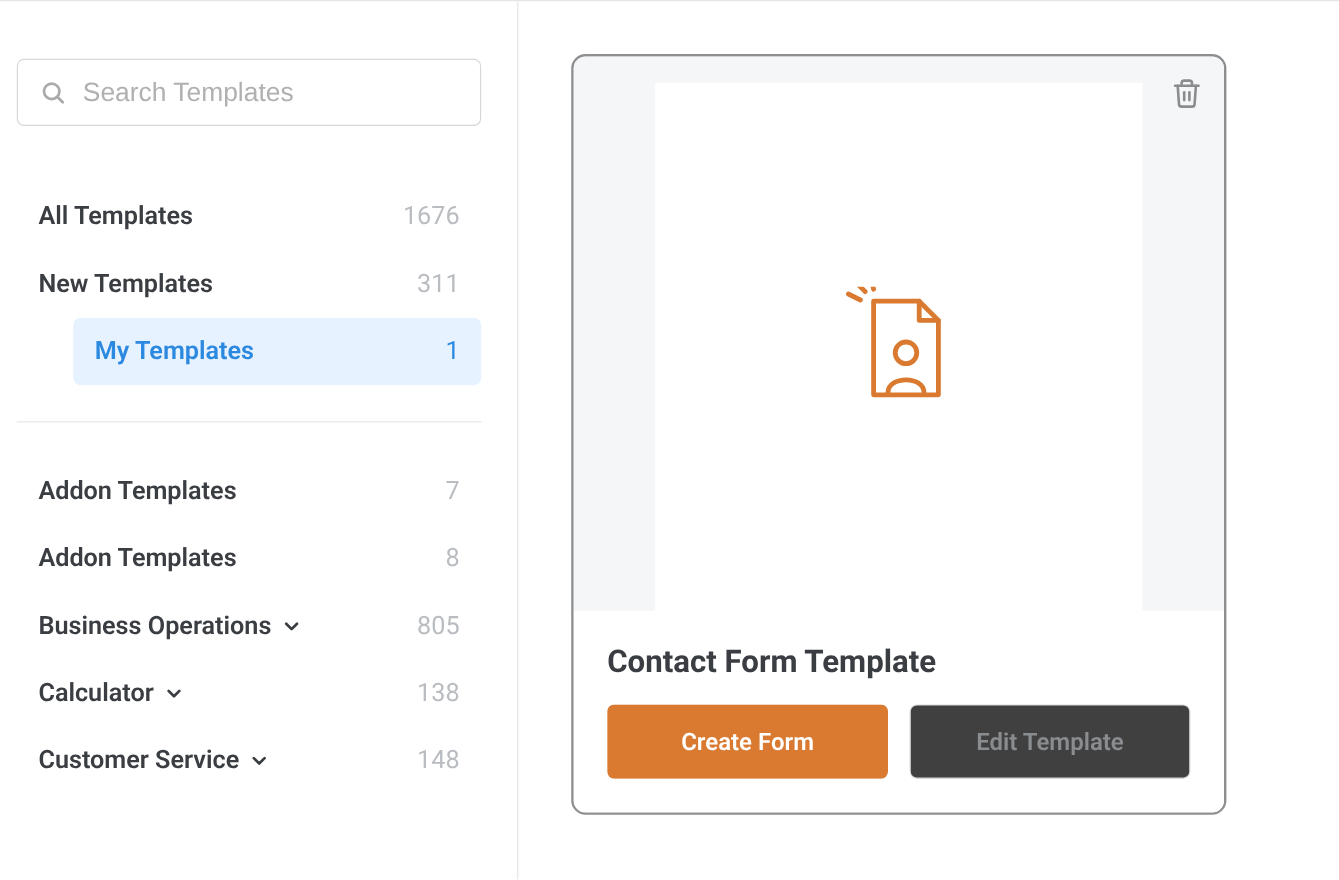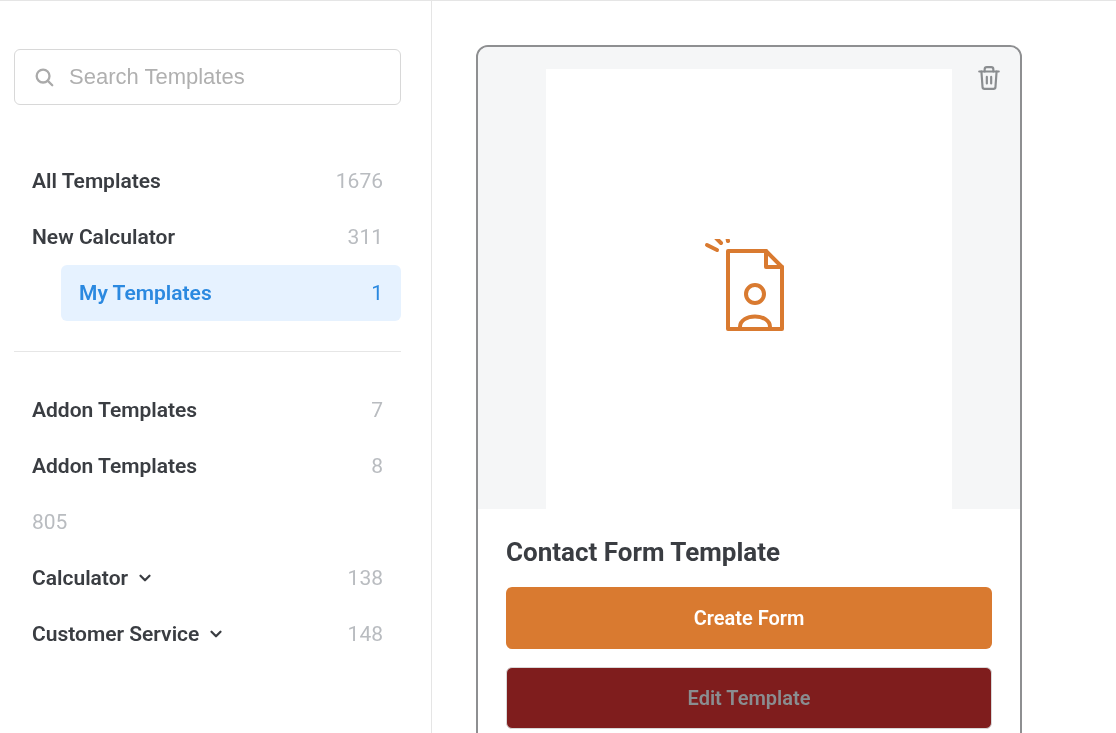--- a/index.html
+++ b/index.html
@@ -140,38 +140,37 @@
     }
     .card-title {
       font-size: 26px;
       font-weight: 700;
       color: #3a3d42;
       margin-bottom: 20px;
     }
     .card-actions {
       display: flex;
       gap: 18px;
-      flex-direction: column;
     }
     .btn {
       flex: 1;
       padding: 18px 0;
       font-size: 20px;
       font-weight: 600;
       border-radius: 6px;
       text-align: center;
       cursor: pointer;
       border: 1px solid transparent;
     }
     .btn.primary {
       background: #d97a30;
       color: #ffffff;
     }
     .btn.secondary {
-      background: #7f1d1d;
+      background: #404040;
       border: 1px solid #d8d8d8;
       color: #8a8d90;
     }
   </style>
 </head>
 <body>
 
 <div class="container">
 
   <aside class="sidebar">
@@ -182,21 +181,21 @@
       </svg>
       <input type="text" placeholder="Search Templates" style="">
     </div>
 
     <div class="filter-list">
       <div class="filter-item">
         <span>All Templates</span>
         <span class="count">1676</span>
       </div>
       <div class="filter-item">
-        <span>New Calculator</span>
+        <span>New Templates</span>
         <span class="count">311</span>
       </div>
       <div class="filter-item active">
         <span>My Templates</span>
         <span class="count">1</span>
       </div>
     </div>
 
     <hr class="sidebar-divider">
 
@@ -207,20 +206,26 @@
         </span>
         <span class="count">7</span>
       </div>
       <div class="filter-item">
         <span class="label-wrap">
           <span>Addon Templates</span>
         </span>
         <span class="count">8</span>
       </div>
       <div class="filter-item">
+        <span class="label-wrap">
+          <span>Business Operations</span>
+          <svg class="chevron" viewBox="0 0 24 24" fill="none" stroke="currentColor" stroke-width="3" stroke-linecap="round" stroke-linejoin="round">
+              <polyline points="6 9 12 15 18 9"></polyline>
+            </svg>
+        </span>
         <span class="count">805</span>
       </div>
       <div class="filter-item">
         <span class="label-wrap">
           <span>Calculator</span>
           <svg class="chevron" viewBox="0 0 24 24" fill="none" stroke="currentColor" stroke-width="3" stroke-linecap="round" stroke-linejoin="round">
               <polyline points="6 9 12 15 18 9"></polyline>
             </svg>
         </span>
         <span class="count">138</span>

